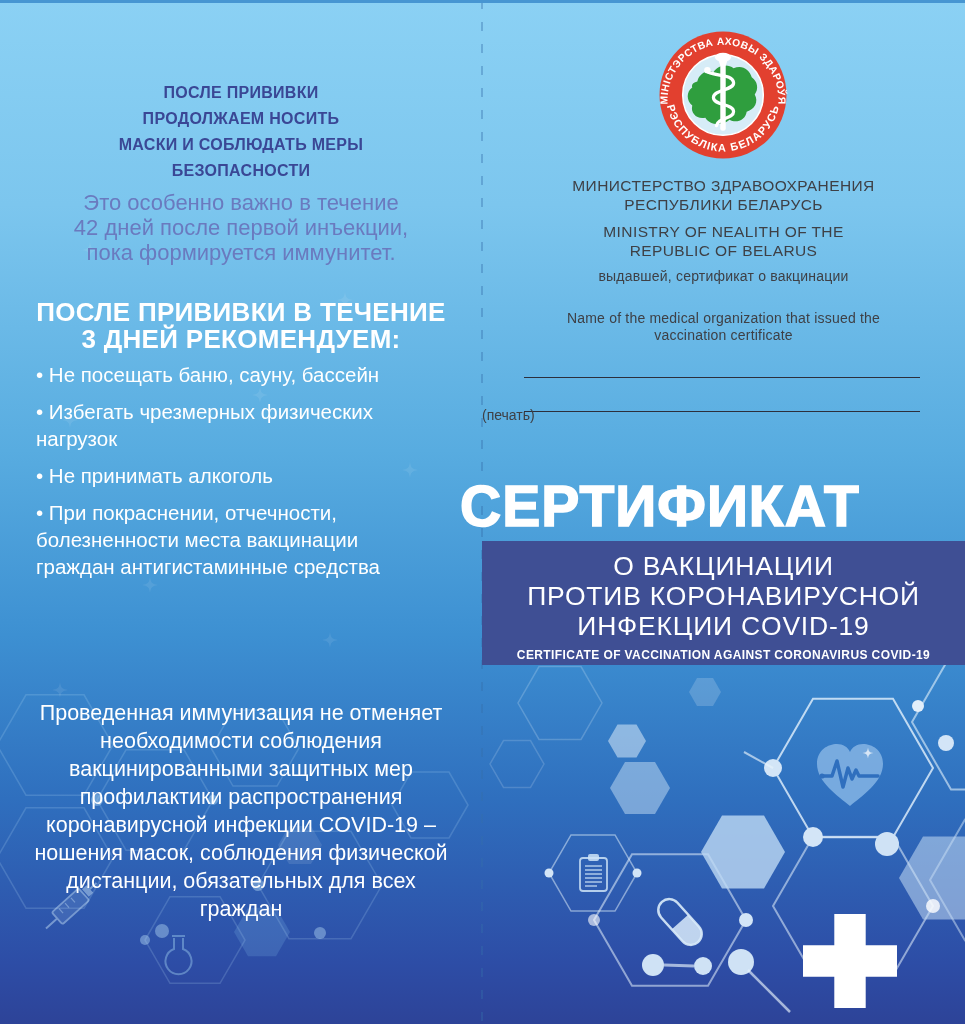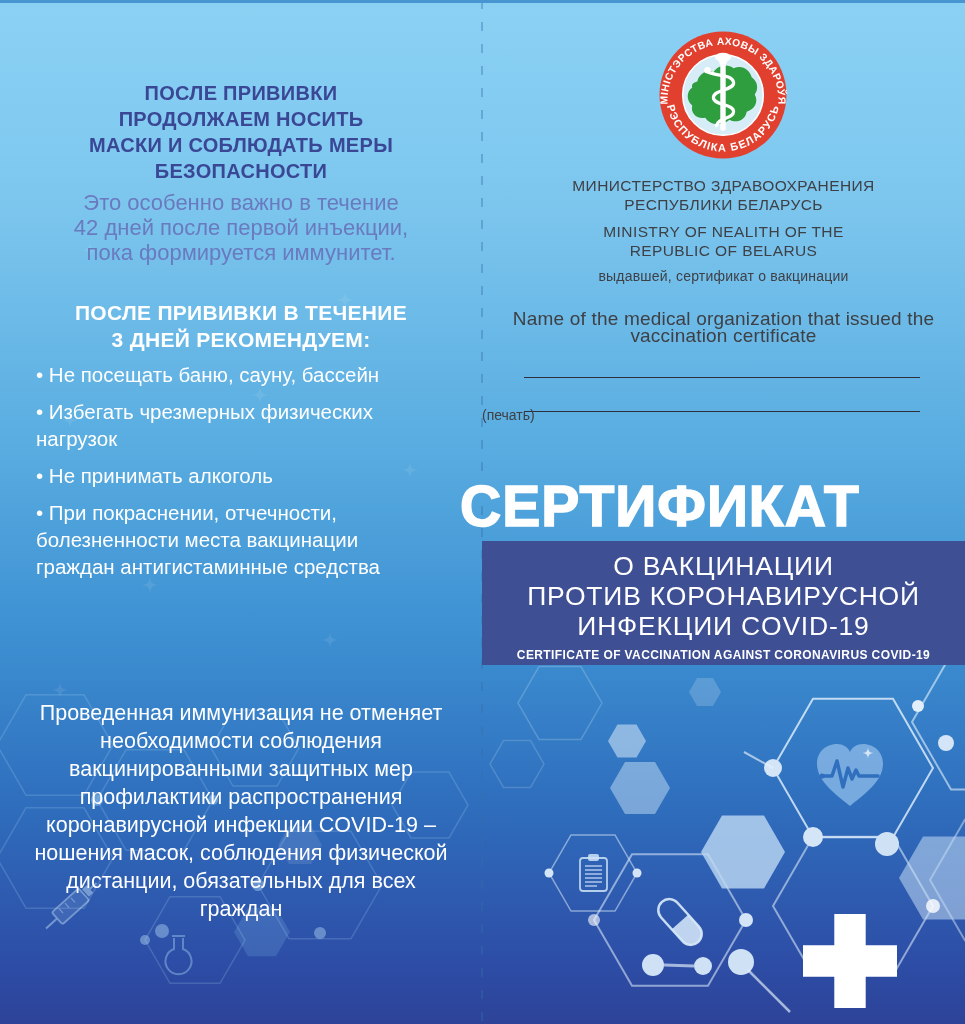--- a/index.html
+++ b/index.html
@@ -8,40 +8,40 @@
         background:linear-gradient(180deg,#8bd1f4 0%,#7cc6ee 20%,#58ace0 44%,#3d90d2 62%,#2f6fbe 78%,#2d4da6 94%,#2d4398 100%);}
   .abs{position:absolute;}
   .topstrip{left:0;top:0;width:965px;height:3px;background:#4796d2;z-index:3;}
   .foldline{left:481px;top:0;width:2px;height:1024px;z-index:2;
         background:repeating-linear-gradient(180deg,rgba(52,110,170,.38) 0 9px,rgba(0,0,0,0) 9px 22px);}
   .decor{left:0;top:0;z-index:1;pointer-events:none;}
   .txt{z-index:4;}
 
   
   .h1{left:0;top:80px;width:482px;text-align:center;color:#3a4795;font-weight:700;
-      font-size:20px;line-height:26px;letter-spacing:.3px;}
+      font-size:16px;line-height:26px;letter-spacing:.3px;}
   .lead{left:0;top:190px;width:482px;text-align:center;color:#6a7abf;
       font-size:22px;line-height:25px;}
   .h2{left:0;top:299px;width:482px;text-align:center;color:#fff;font-weight:700;
-      font-size:21px;line-height:27px;letter-spacing:.3px;}
+      font-size:26px;line-height:27px;letter-spacing:.3px;}
   .bullets{left:36px;top:361px;width:404px;color:#fff;font-size:20.5px;line-height:27px;}
   .bullets .bullet{margin-bottom:10px;}
   .footnote{left:30px;top:699px;width:422px;text-align:center;color:#fff;
       font-size:21.5px;line-height:28px;}
 
   
   .emblem{left:657px;top:29px;width:132px;height:132px;}
   .ministry-ru{left:482px;top:176px;width:483px;text-align:center;color:#3e4046;
       font-size:15.5px;line-height:19px;letter-spacing:.4px;}
   .ministry-en{left:482px;top:222px;width:483px;text-align:center;color:#3e4046;
       font-size:15.5px;line-height:19px;letter-spacing:.4px;}
   .org-ru{left:482px;top:268px;width:483px;text-align:center;color:#3e4046;
       font-size:14px;line-height:17px;letter-spacing:.2px;}
   .org-en{left:482px;top:310px;width:483px;text-align:center;color:#3e4046;
-      font-size:19px;line-height:17px;letter-spacing:.2px;}
+      font-size:14px;line-height:17px;letter-spacing:.2px;}
   .sig-line{left:524px;width:396px;height:0;border-top:1.5px solid #2c2f3c;}
   .sig1{top:377px;} .sig2{top:411px;}
   .seal{left:482px;top:407px;width:549px;text-align:left;color:#3e4046;font-size:14px;}
   .cert-title{left:460px;top:474px;width:483px;text-align:left;color:#fff;font-weight:700;
       font-size:57px;line-height:64px;letter-spacing:1px;-webkit-text-stroke:1.6px #ffffff;}
   .banner{left:482px;top:541px;width:483px;height:124px;background:#3f4f94;text-align:center;z-index:3;}
   .banner-ru{margin-top:10px;color:#fff;font-size:26.5px;line-height:30px;letter-spacing:.8px;font-weight:400;}
   .banner-en{margin-top:7px;color:#fff;font-size:12px;font-weight:700;letter-spacing:.4px;}
 </style>
 </head>

